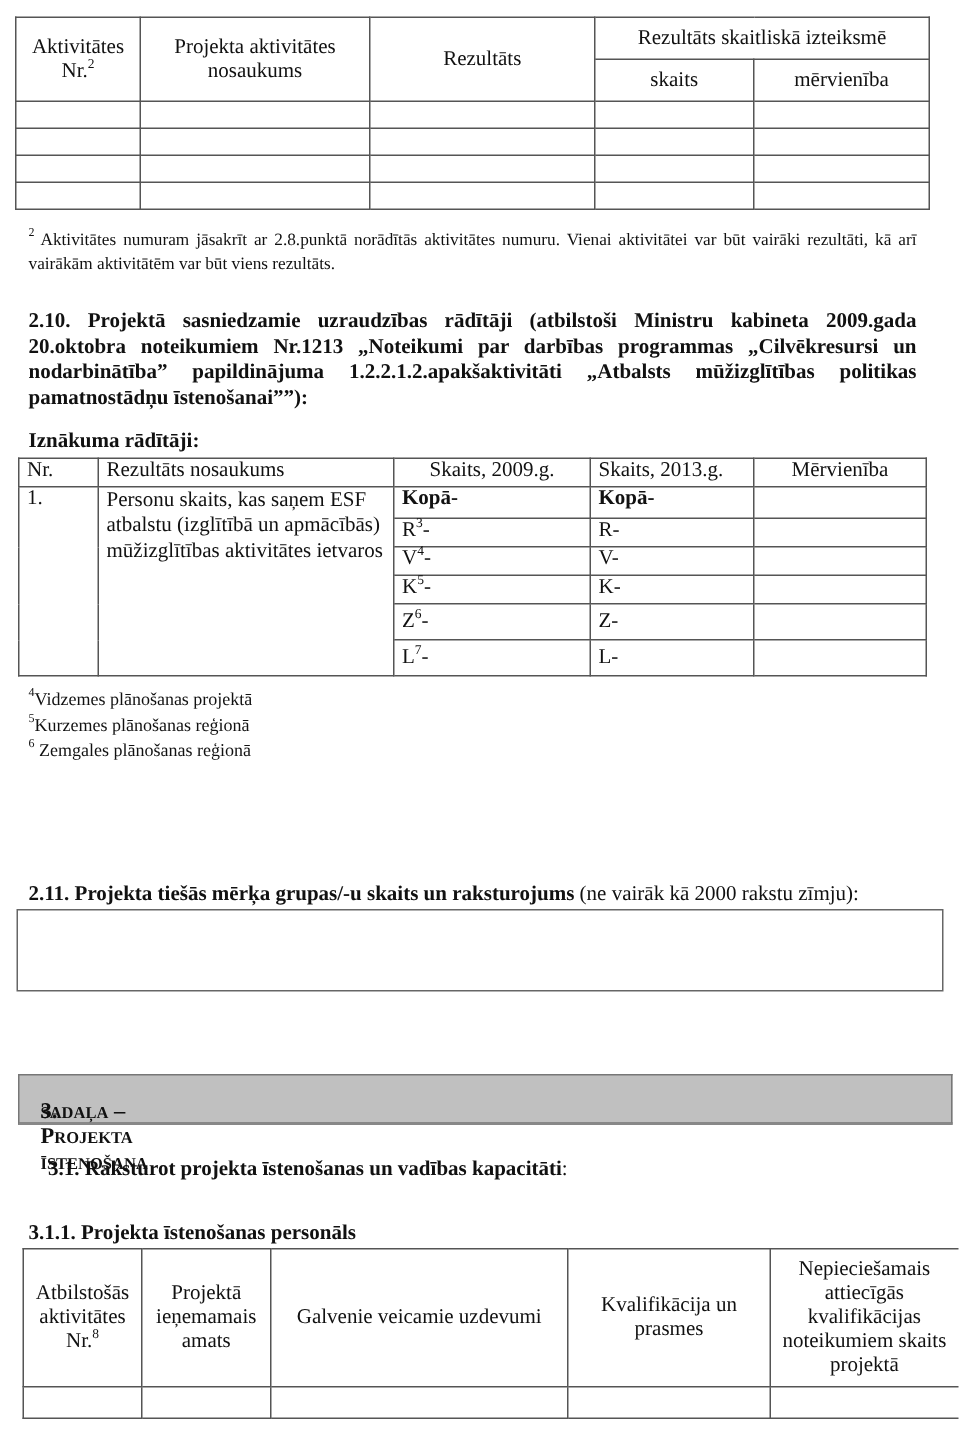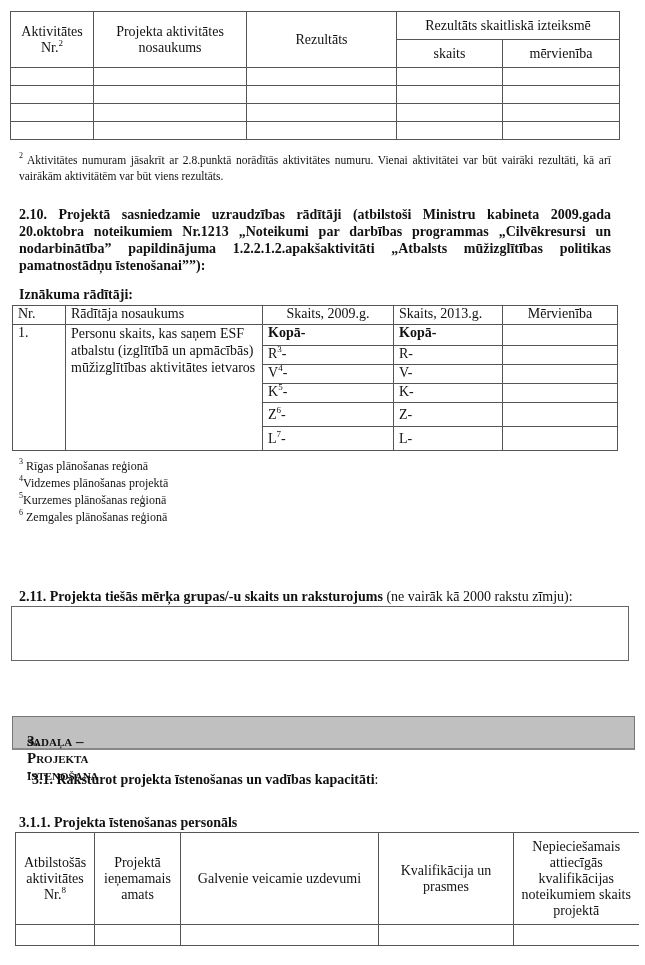--- a/index.html
+++ b/index.html
@@ -122,21 +122,21 @@
   <colgroup>
       <col style="width:53px">
       <col style="width:197px">
       <col style="width:131px">
       <col style="width:109px">
       <col style="width:115px">
     </colgroup>
   <tbody>
       <tr>
     <th style="text-align:left">Nr.</th>
-    <th style="text-align:left">Rādītāja nosaukums</th>
+    <th style="text-align:left">Rezultāts nosaukums</th>
     <th class="c">Skaits, 2009.g.</th>
     <th style="text-align:left">Skaits, 2013.g.</th>
     <th class="c">Mērvienība</th>
   </tr>
   <tr class="r-kop">
     <td rowspan="6">1.</td>
     <td rowspan="6" class="name">Personu skaits, kas saņem ESF atbalstu (izglītībā un apmācībās) mūžizglītības aktivitātes ietvaros</td>
     <td class="v" style="font-weight:bold">Kopā-</td>
     <td class="v" style="font-weight:bold">Kopā-</td>
     <td class="v"></td>
@@ -163,21 +163,20 @@
   </tr>
   <tr>
     <td class="sm2"><span>L</span><sup>7</sup><span>-</span></td>
     <td class="sm2">L-</td>
     <td class="sm2"></td>
   </tr>
 </tbody>
   </table>
 
 <div class="abs fnlist">
-  <div><sup>3</sup><span> Rīgas plānošanas reģionā</span></div>
   <div><sup>4</sup><span>Vidzemes plānošanas projektā</span></div>
   <div><sup>5</sup><span>Kurzemes plānošanas reģionā</span></div>
   <div><sup>6</sup><span> Zemgales plānošanas reģionā</span></div>
 </div>
 
 <div class="abs h211"><b>2.11. Projekta tiešās mērķa grupas/-u skaits un raksturojums</b><span> (ne vairāk kā 2000 rakstu zīmju):</span></div>
 <div class="abs box211"></div>
 
 <div class="abs sec3">
   <span>

